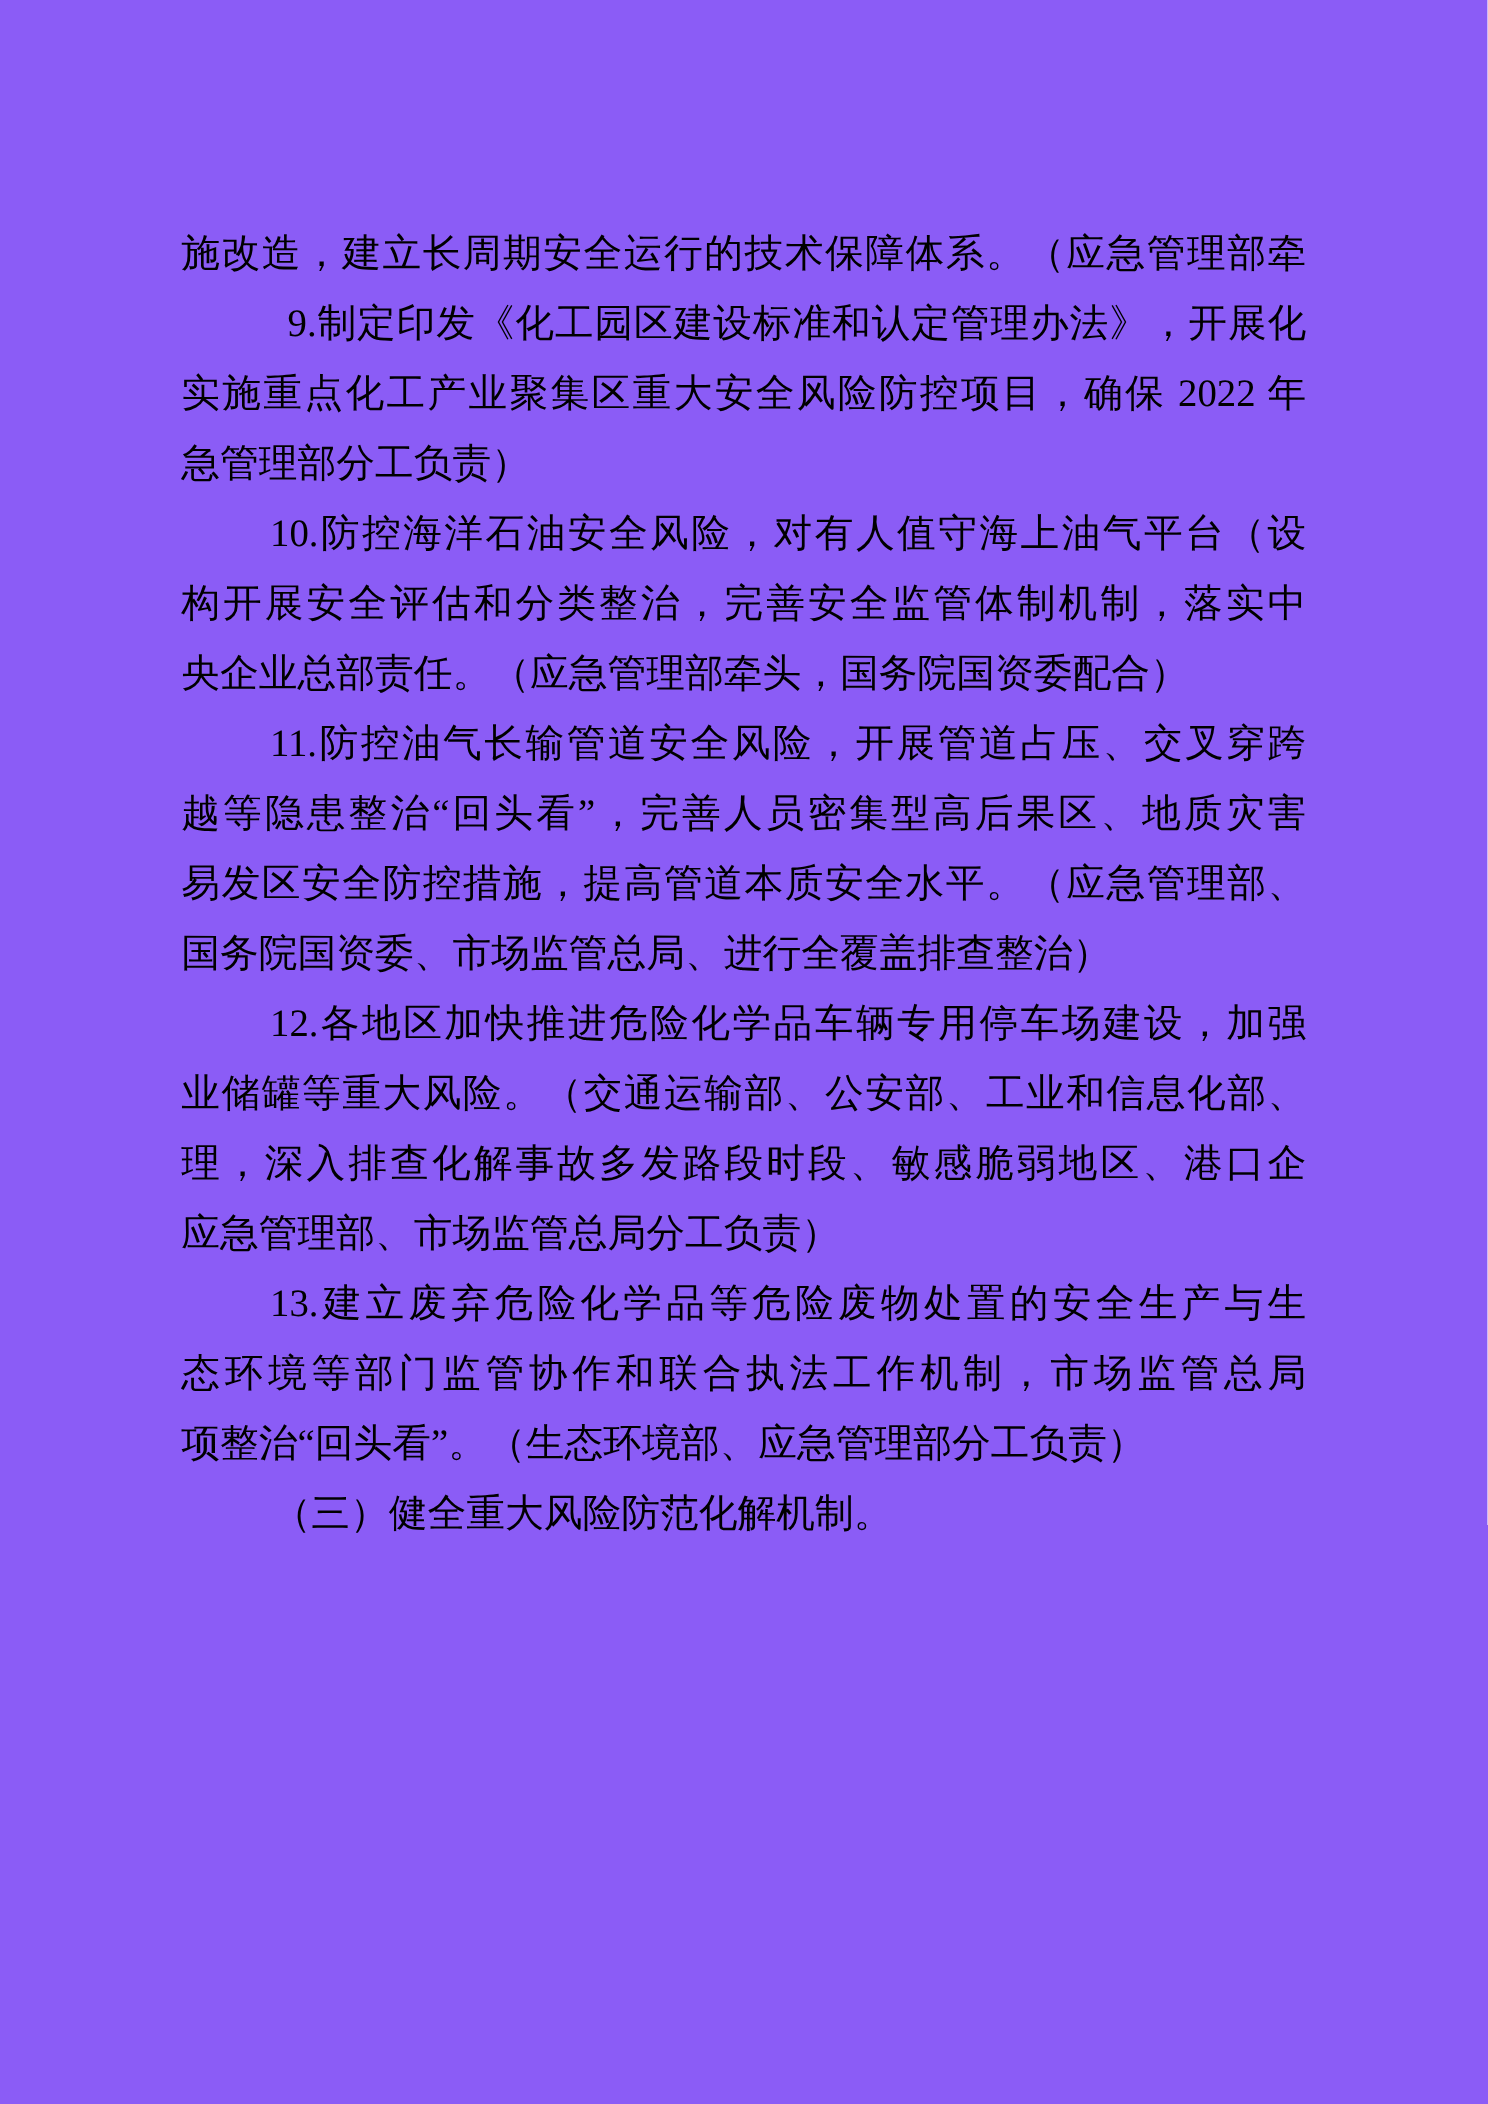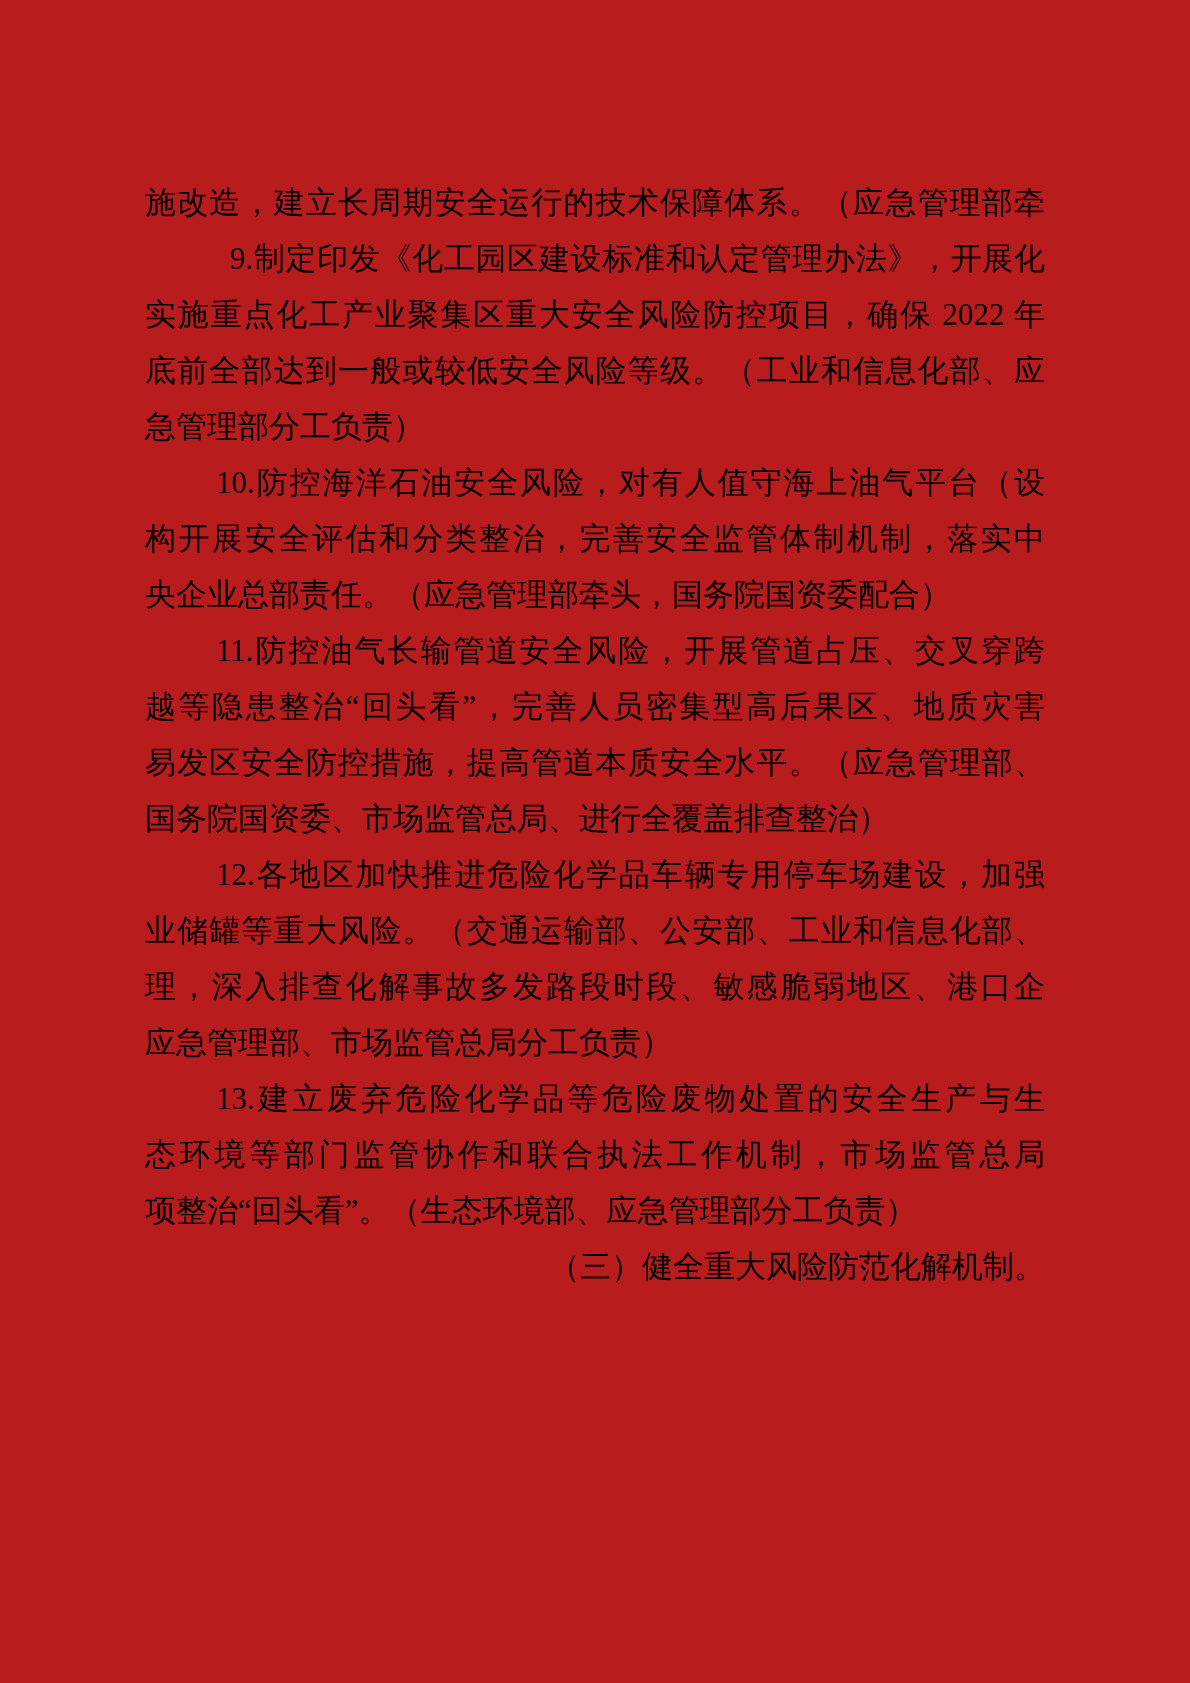--- a/index.html
+++ b/index.html
@@ -4,21 +4,21 @@
 <style>
   html, body {
     margin: 0;
     padding: 0;
     background: #ffffff;
   }
   .page {
     position: relative;
     width: 1190px;
     height: 1683px;
-    background: #b91c1c;
+    background: #8b5cf6;
     overflow: hidden;
     font-family: "Liberation Serif", "DejaVu Serif", serif;
   }
   .textblock {
     position: absolute;
     left: 145px;
     top: 175px;
     width: 900px;
   }
   .line {
@@ -30,31 +30,30 @@
     color: #000000;
     white-space: nowrap;
     text-align: left;
   }
   .line.full {
     text-align: justify;
     text-align-last: justify;
   }
   .line.item   { padding-left: 71px; }
   .line.item-single { padding-left: 85px; }
-  .line.heading { padding-left: 73px; text-align: right; }
+  .line.heading { padding-left: 73px; }
 </style>
 </head>
 <body>
 
 <div class="page">
   <div class="textblock">
       <div class="line full">施改造，建立长周期安全运行的技术保障体系。（应急管理部牵</div>
       <div class="line full item-single">9.制定印发《化工园区建设标准和认定管理办法》，开展化</div>
       <div class="line full">实施重点化工产业聚集区重大安全风险防控项目，确保 2022 年</div>
-      <div class="line full">底前全部达到一般或较低安全风险等级。（工业和信息化部、应</div>
       <div class="line">急管理部分工负责）</div>
       <div class="line full item">10.防控海洋石油安全风险，对有人值守海上油气平台（设</div>
       <div class="line full">构开展安全评估和分类整治，完善安全监管体制机制，落实中</div>
       <div class="line">央企业总部责任。（应急管理部牵头，国务院国资委配合）</div>
       <div class="line full item">11.防控油气长输管道安全风险，开展管道占压、交叉穿跨</div>
       <div class="line full">越等隐患整治“回头看”，完善人员密集型高后果区、地质灾害</div>
       <div class="line full">易发区安全防控措施，提高管道本质安全水平。（应急管理部、</div>
       <div class="line">国务院国资委、市场监管总局、进行全覆盖排查整治）</div>
       <div class="line full item">12.各地区加快推进危险化学品车辆专用停车场建设，加强</div>
       <div class="line full">业储罐等重大风险。（交通运输部、公安部、工业和信息化部、</div>

